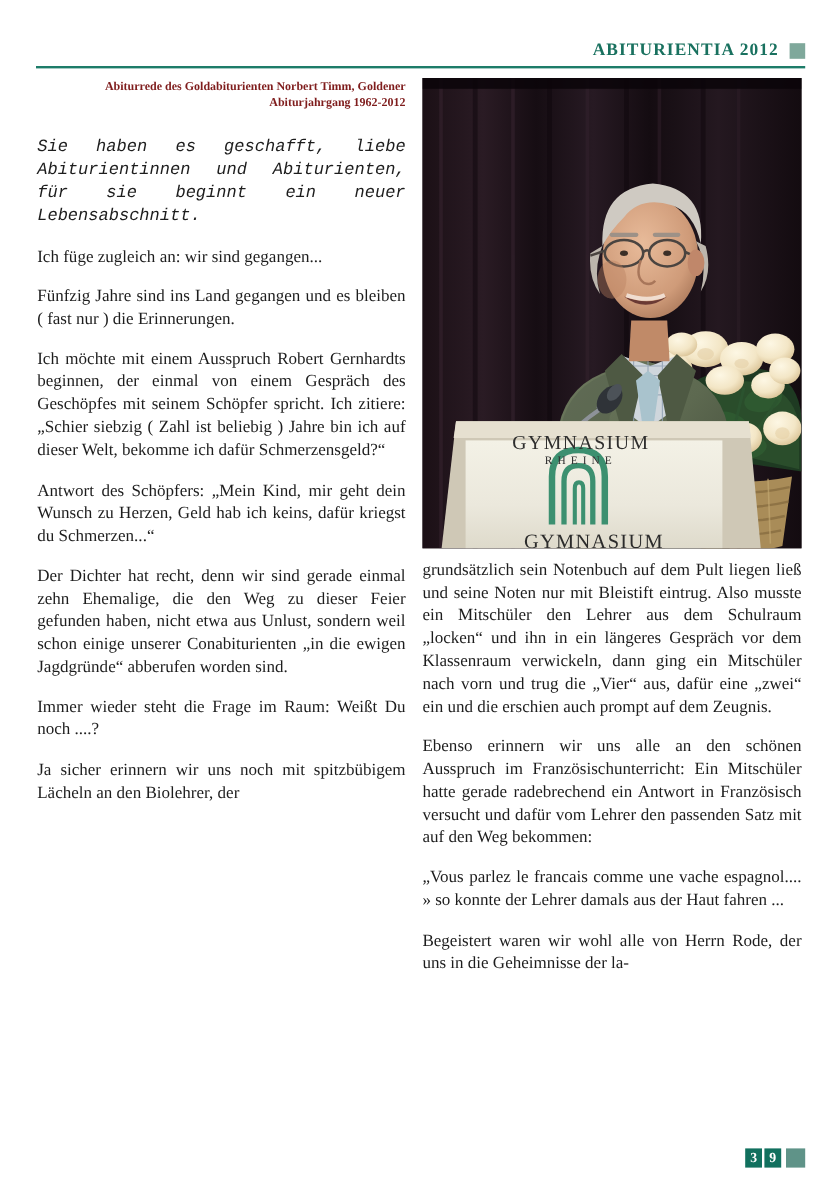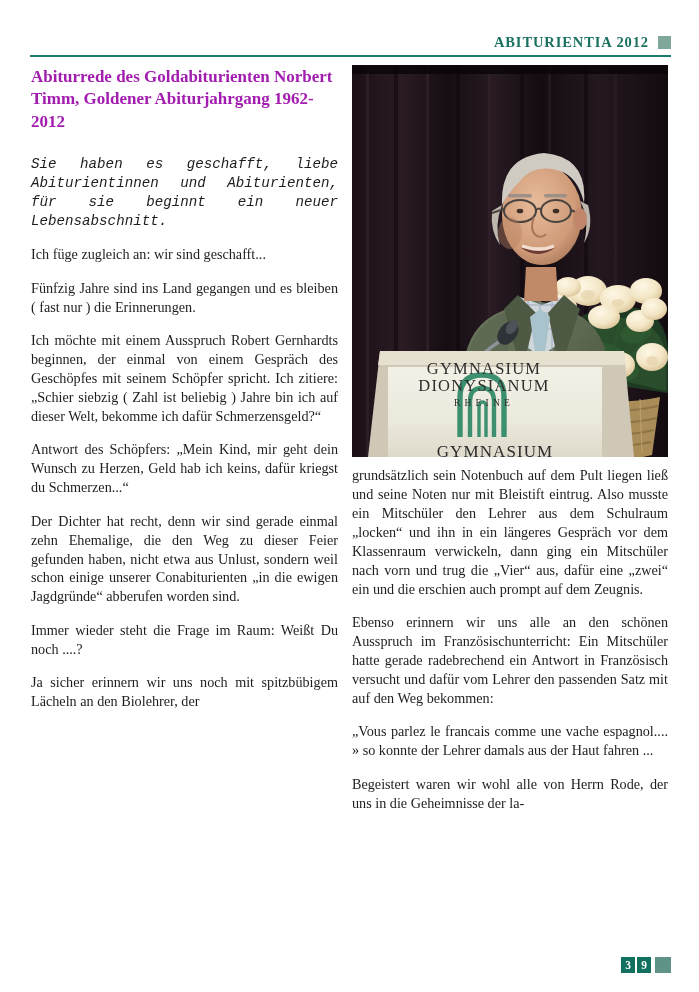--- a/index.html
+++ b/index.html
@@ -79,25 +79,25 @@
     line-height: 1.335;
     text-align: justify;
     text-justify: inter-word;
     hyphens: manual;
     color: #1d1d1d;
   }
   p.body:last-child { margin-bottom: 0; }
 
   p.headline {
     margin: 0 0 22px 0;
-    font-size: 17px;
+    font-size: 10px;
     line-height: 1.31;
     font-weight: bold;
-    text-align: left;
-    color: #a21caf;
+    text-align: right;
+    color: #7f1d1d;
   }
   p.italic {
     font-style: italic;
     font-family: Liberation Mono, monospace;
   }
 
   
   .photo {
     position: absolute;
     left: 352px;
@@ -333,29 +333,28 @@
 
         <text x="143" y="392" font-family="Liberation Serif, DejaVu Serif, serif" font-size="17" fill="#2b2b2b" text-anchor="middle" letter-spacing="1.1">GYMNASIUM</text>
       </g>
     </svg>
   </div>
 
   <div style="position:absolute;left:352px;top:360px;width:264px;text-align:center;
               font-family:'Liberation Serif','DejaVu Serif',serif;color:#2f2f2f;
               pointer-events:none;">
     <div style="font-size:16.5px;letter-spacing:1.2px;line-height:1.06;">GYMNASIUM</div>
-    <div style="font-size:16.5px;letter-spacing:1.2px;line-height:1.06;">DIONYSIANUM</div>
     <div style="font-size:9.5px;letter-spacing:4.2px;line-height:1.8;">RHEINE</div>
   </div>
 
   <div class="col-left">
     <p class="headline">Abiturrede des Goldabiturienten Norbert Timm, Goldener Abiturjahrgang 1962-2012</p>
 
     <p class="body italic">Sie haben es geschafft, liebe Abiturientinnen und Abiturienten, für sie beginnt ein neuer Lebensabschnitt.</p>
-    <p class="body">Ich füge zugleich an: wir  sind geschafft...</p>
+    <p class="body">Ich füge zugleich an: wir  sind gegangen...</p>
     <p class="body">Fünfzig Jahre sind ins Land gegangen und es bleiben ( fast nur ) die Erinnerungen.</p>
     <p class="body">Ich möchte mit einem Ausspruch Robert Gernhardts beginnen, der einmal von einem Gespräch des Geschöpfes mit seinem Schöpfer spricht. Ich zitiere: „Schier siebzig ( Zahl ist beliebig ) Jahre bin ich auf dieser Welt, bekomme ich dafür Schmerzensgeld?“</p>
     <p class="body">Antwort des Schöpfers: „Mein Kind, mir geht dein Wunsch zu Herzen, Geld hab ich keins, dafür kriegst du Schmerzen...“</p>
     <p class="body">Der Dichter hat recht, denn wir sind gerade einmal zehn Ehemalige, die den Weg zu dieser Feier gefunden haben, nicht etwa aus Unlust, sondern weil schon einige unserer Conabiturienten „in die ewigen Jagdgründe“ abberufen worden sind.</p>
     <p class="body">Immer wieder steht die Frage im Raum: Weißt Du noch ....?</p>
     <p class="body">Ja sicher erinnern wir uns noch mit spitzbübigem Lächeln an den Biolehrer, der</p>
   </div>
 
   <div class="col-right">
     <p class="body">grundsätzlich sein Notenbuch auf dem Pult liegen ließ und seine Noten nur mit Bleistift eintrug. Also musste ein Mitschüler den Lehrer aus dem Schulraum „locken“ und ihn in ein längeres Gespräch vor dem Klassenraum verwickeln, dann ging ein Mitschüler nach vorn und trug die „Vier“ aus, dafür eine „zwei“ ein und die erschien auch prompt auf dem Zeugnis.</p>

